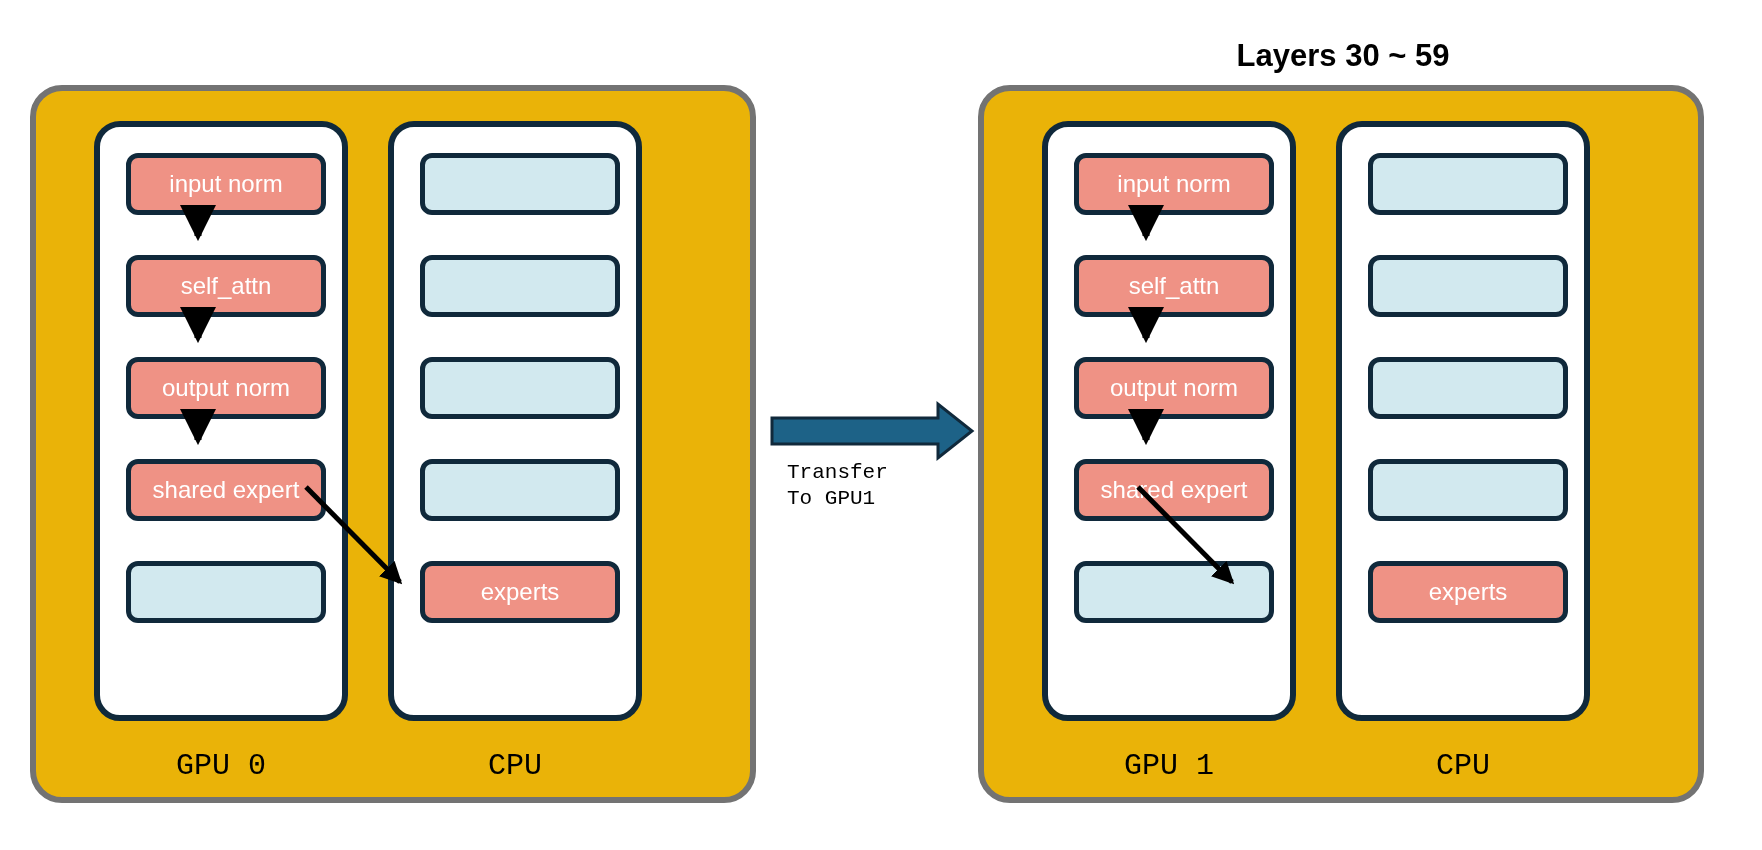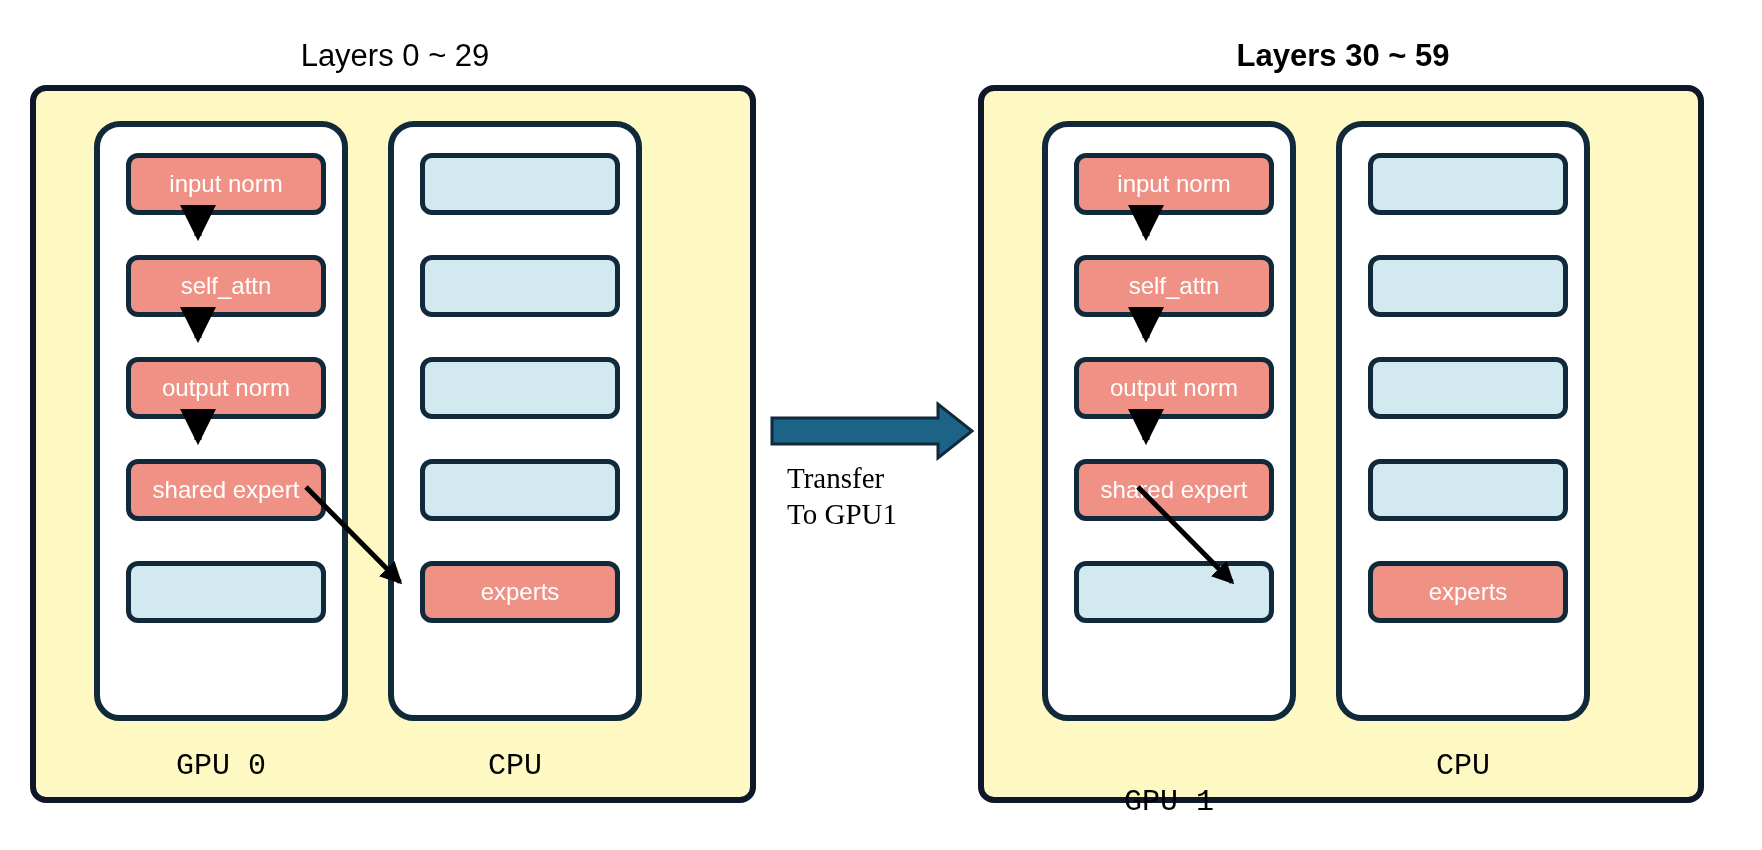--- a/index.html
+++ b/index.html
@@ -29,23 +29,23 @@
     font-size: 31px;
     color: #000000;
     font-family: "Liberation Sans", sans-serif;
     white-space: nowrap;
     line-height: 1;
   }
 
   
   .device {
     position: absolute;
-    border: 6px solid #0f172a;
-    border-radius: 16px;
-    background: #fef9c3;
+    border: 6px solid #737373;
+    border-radius: 32px;
+    background: #eab308;
     box-sizing: border-box;
   }
 
   
   .column {
     position: absolute;
     border: 6px solid #10293b;
     border-radius: 26px;
     background: #ffffff;
     box-sizing: border-box;
@@ -76,41 +76,40 @@
     font-size: 30px;
     color: #000000;
     font-family: Liberation Mono, monospace;
     white-space: nowrap;
     line-height: 1;
   }
 
   
   .transfer-caption {
     position: absolute;
-    font-size: 29px;
+    font-size: 21px;
     color: #000000;
-    font-family: Liberation Serif, serif;
+    font-family: Liberation Mono, monospace;
     line-height: 1.25;
     white-space: nowrap;
   }
 
   svg.overlay {
     position: absolute;
     left: 0; top: 0;
     width: 1762px;
     height: 850px;
     pointer-events: none;
   }
 </style>
 </head>
 <body>
 
 <div id="stage">
 
-  <div class="panel-title" style="left:30px; top:40px; width:730px;">Layers 0 ~ 29</div>
 
   <div class="device" style="left:30px; top:85px; width:726px; height:718px;">
 
     <div class="column" style="left:58px; top:30px; width:254px; height:600px;">
       <div class="block salmon" style="left:26px; top:26px; width:200px; height:62px;">input norm</div>
       <div class="block salmon" style="left:26px; top:128px; width:200px; height:62px;">self_attn</div>
       <div class="block salmon" style="left:26px; top:230px; width:200px; height:62px;">output norm</div>
       <div class="block salmon" style="left:26px; top:332px; width:200px; height:62px;">shared expert</div>
       <div class="block blue" style="left:26px; top:434px; width:200px; height:62px;"></div>
     </div>
@@ -140,21 +139,21 @@
     </div>
 
     <div class="column" style="left:352px; top:30px; width:254px; height:600px;">
       <div class="block blue" style="left:26px; top:26px; width:200px; height:62px;"></div>
       <div class="block blue" style="left:26px; top:128px; width:200px; height:62px;"></div>
       <div class="block blue" style="left:26px; top:230px; width:200px; height:62px;"></div>
       <div class="block blue" style="left:26px; top:332px; width:200px; height:62px;"></div>
       <div class="block salmon" style="left:26px; top:434px; width:200px; height:62px;">experts</div>
     </div>
 
-    <div class="unit-label" style="left:58px; top:660px; width:254px;margin-top:36px;">GPU 1</div>
+    <div class="unit-label" style="left:58px; top:660px; width:254px;">GPU 1</div>
     <div class="unit-label" style="left:352px; top:660px; width:254px;">CPU</div>
   </div>
 
   <svg class="overlay" viewBox="0 0 1762 850">
     <defs>
       <marker id="mk-black" viewBox="0 0 10 10" refX="8.6" refY="5" markerWidth="5.2" markerHeight="5.2" orient="auto-start-reverse">
         <path d="M 0 0 L 10 5 L 0 10 z" fill="#000000"></path>
       </marker>
       <marker id="mk-black-sm" viewBox="0 0 10 10" refX="8.6" refY="5" markerWidth="4.4" markerHeight="4.4" orient="auto-start-reverse">
         <path d="M 0 0 L 10 5 L 0 10 z" fill="#000000"></path>

